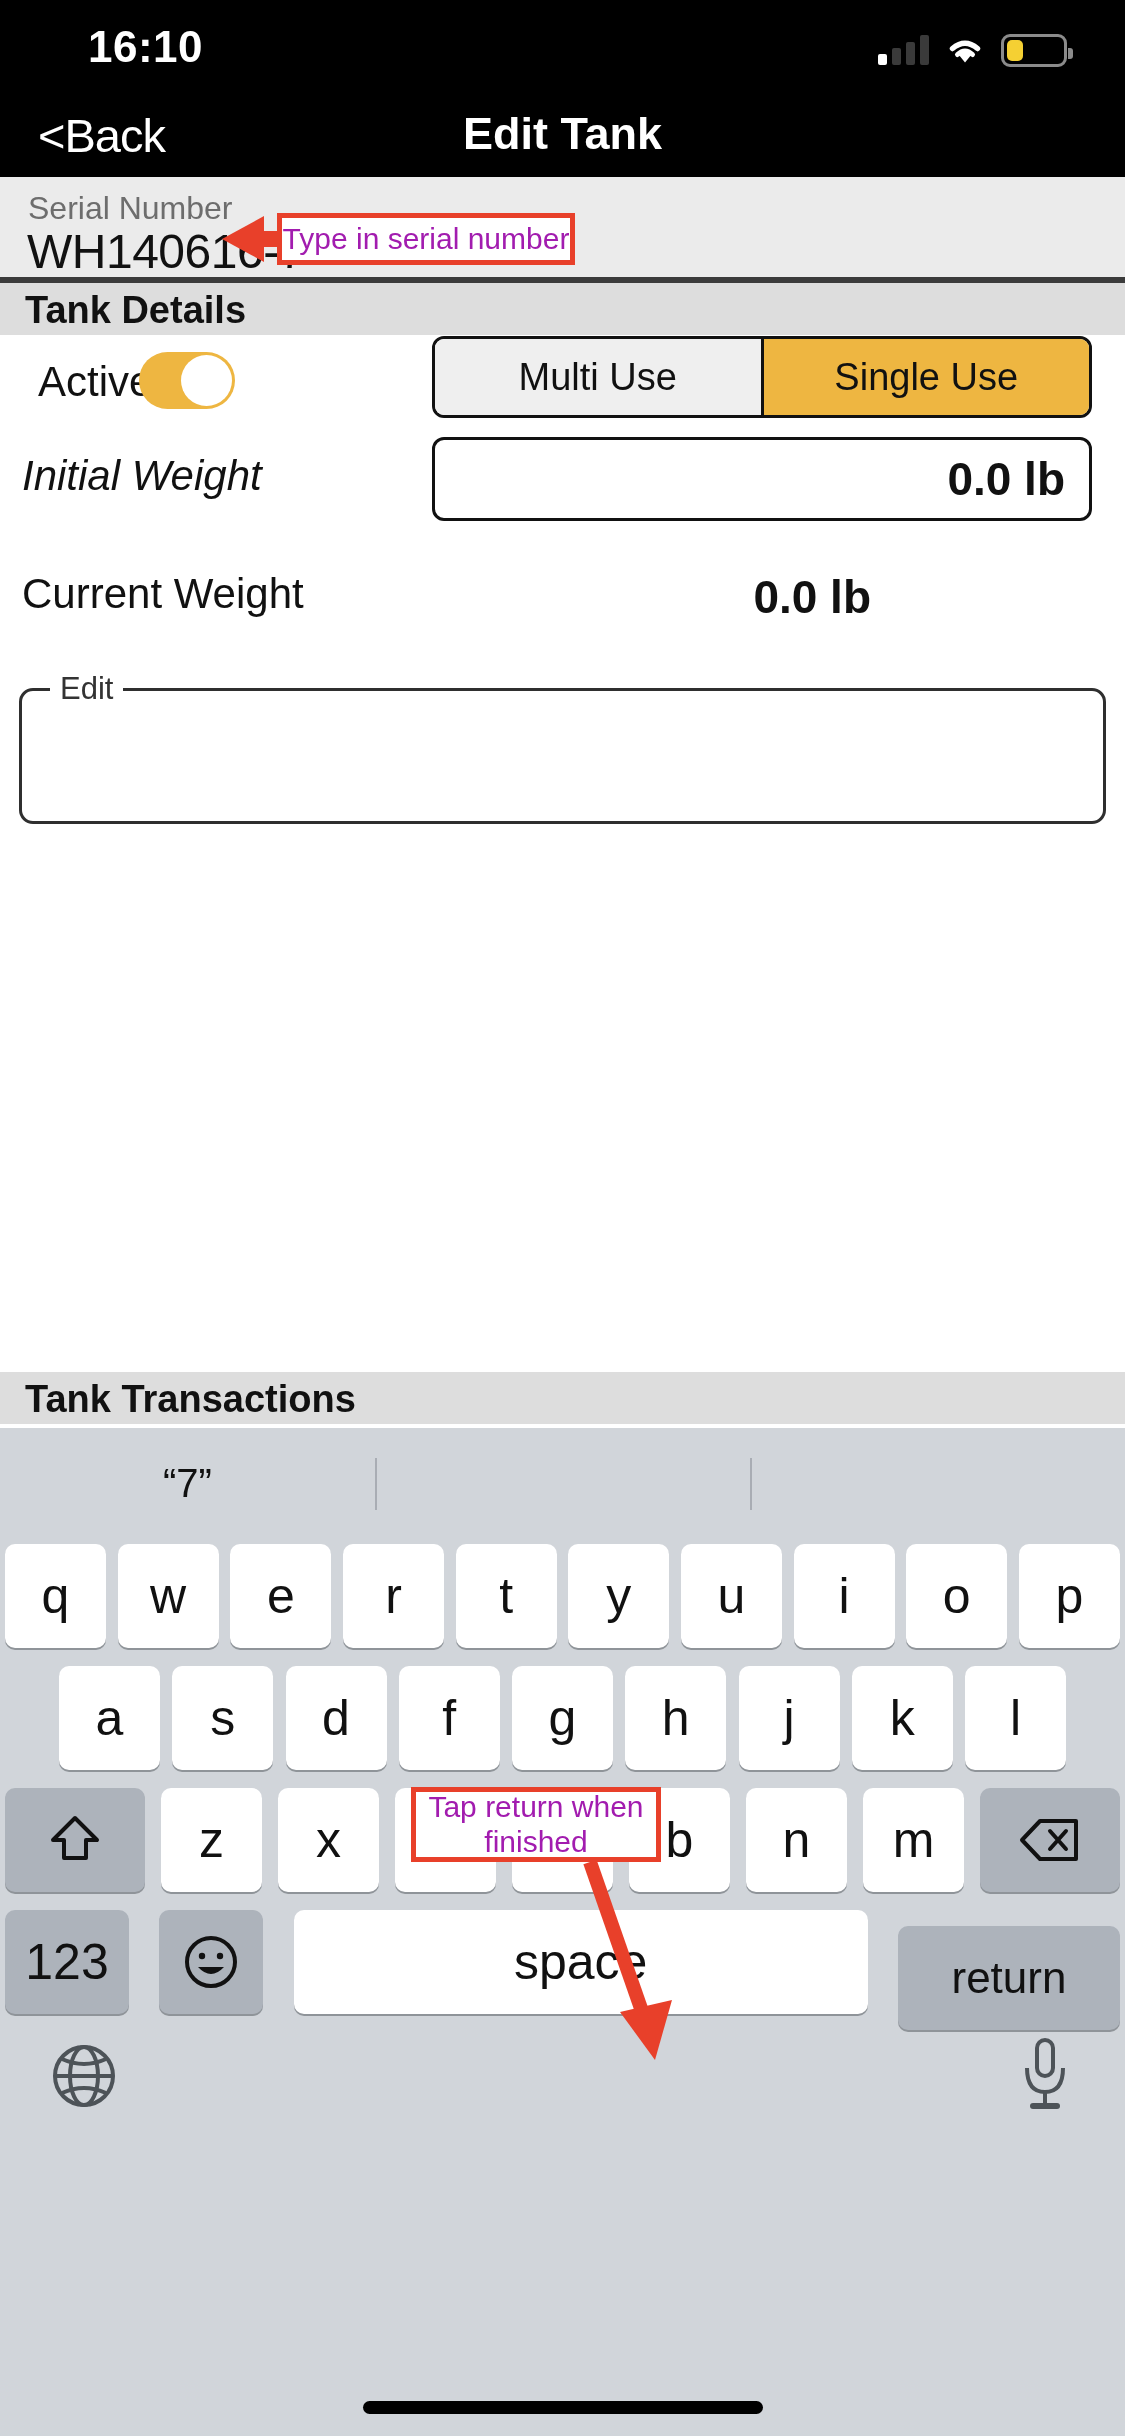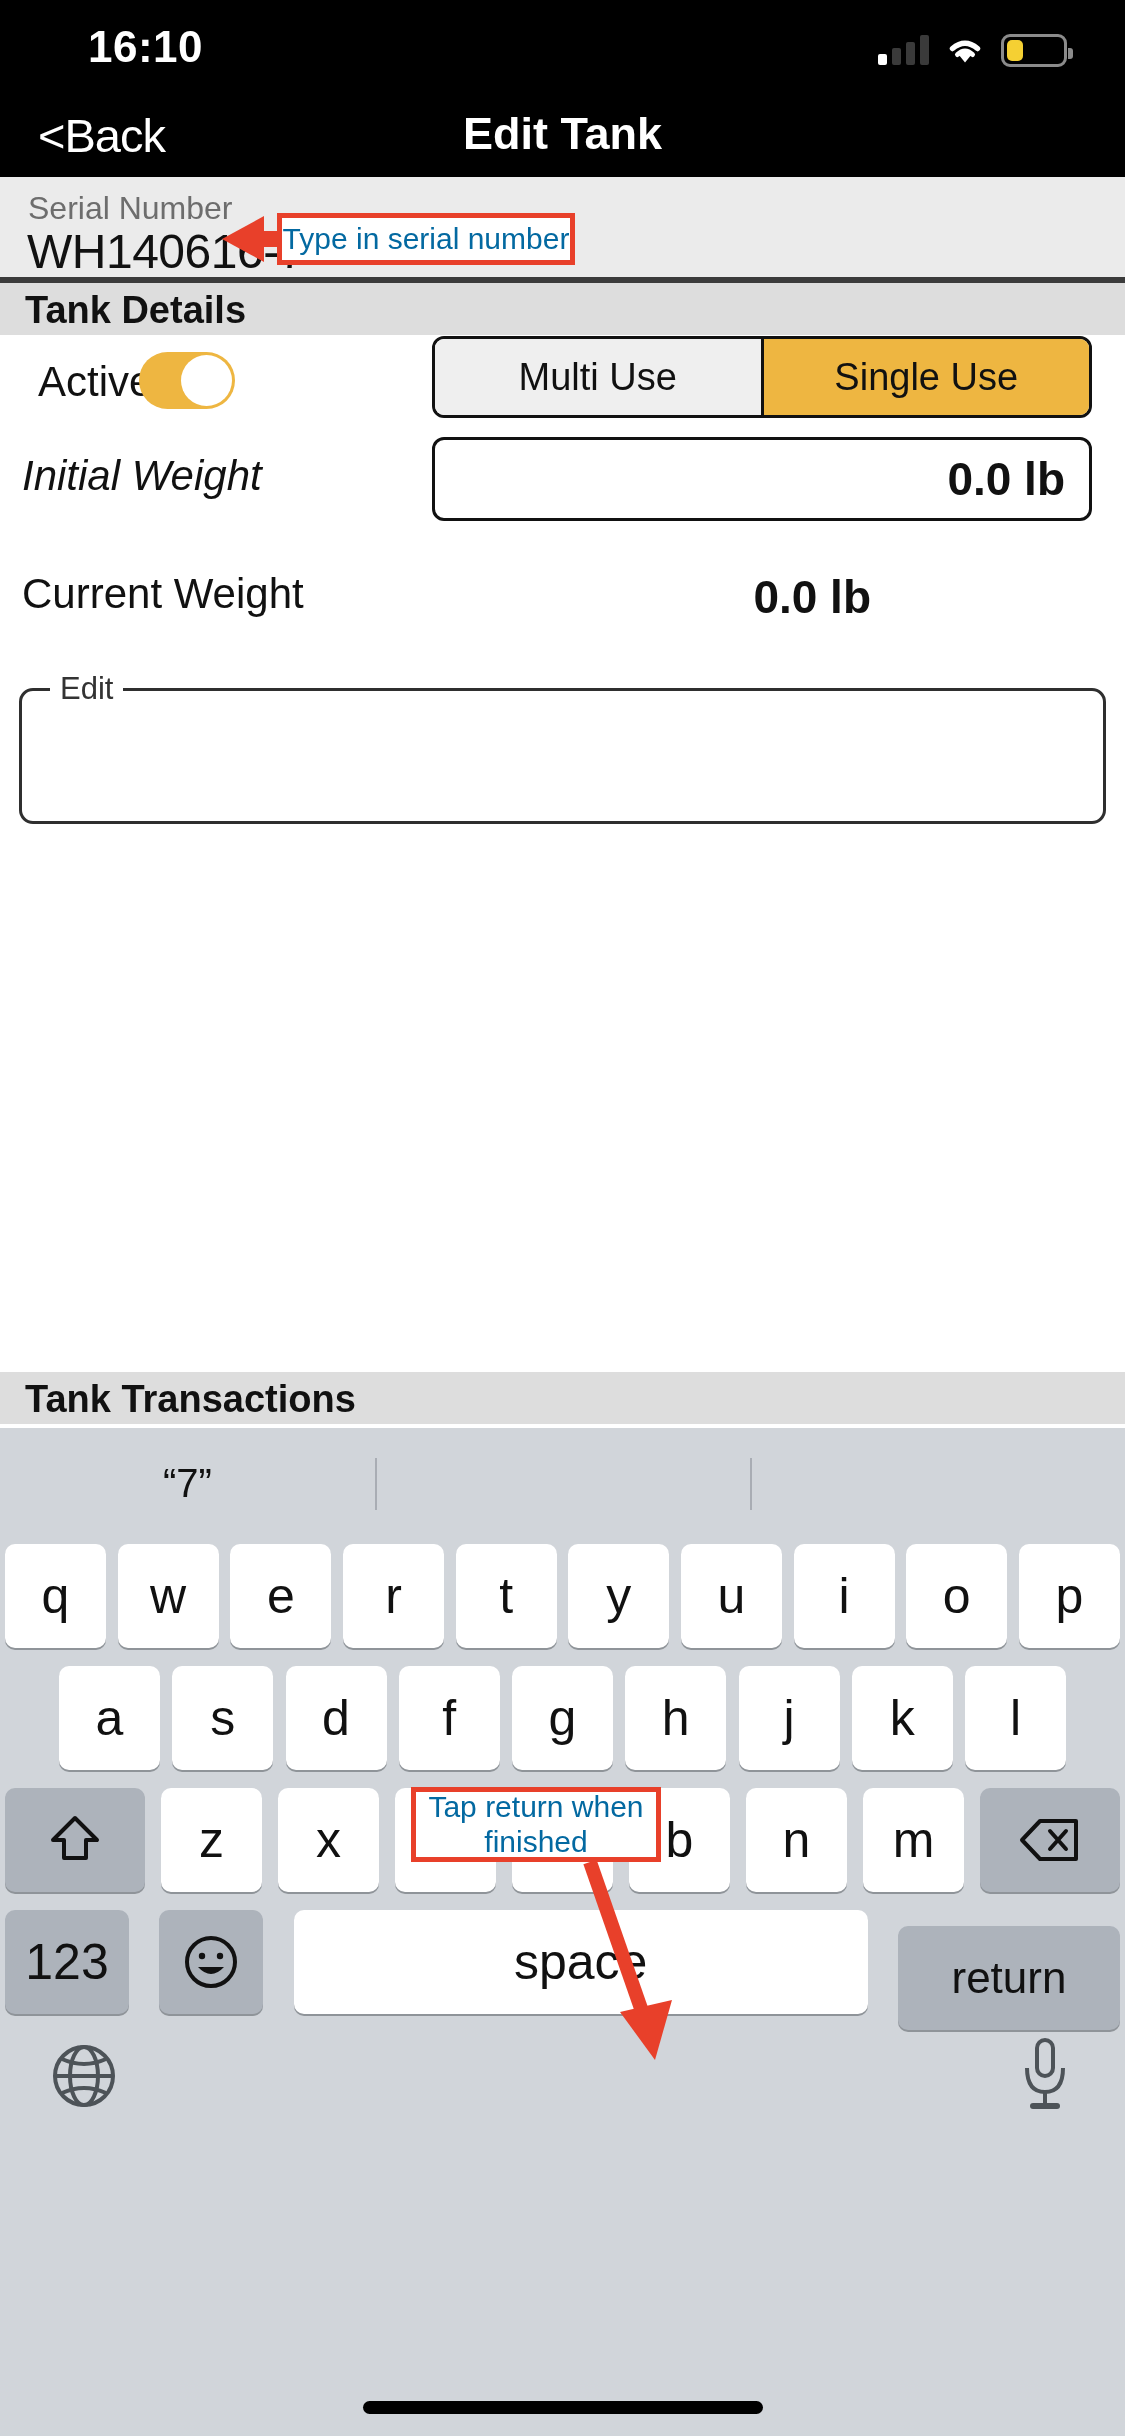--- a/index.html
+++ b/index.html
@@ -226,21 +226,21 @@
     bottom: 22px; width: 400px; height: 13px;
     background: #000000; border-radius: 7px;
   }
 
   
   .annot-box {
     position: absolute;
     background: #ffffff;
     border: 5px solid #e8402a;
     display: flex; align-items: center; justify-content: center;
-    color: #0369a1; text-align: center; line-height: 1.15;
+    color: #a21caf; text-align: center; line-height: 1.15;
     z-index: 40;
   }
   #annot-serial {
     left: 277px; top: 213px; width: 298px; height: 52px;
     font-size: 30px;
   }
   #annot-return {
     left: 411px; top: 1787px; width: 250px; height: 75px;
     font-size: 30px; padding: 0 6px;
   }

